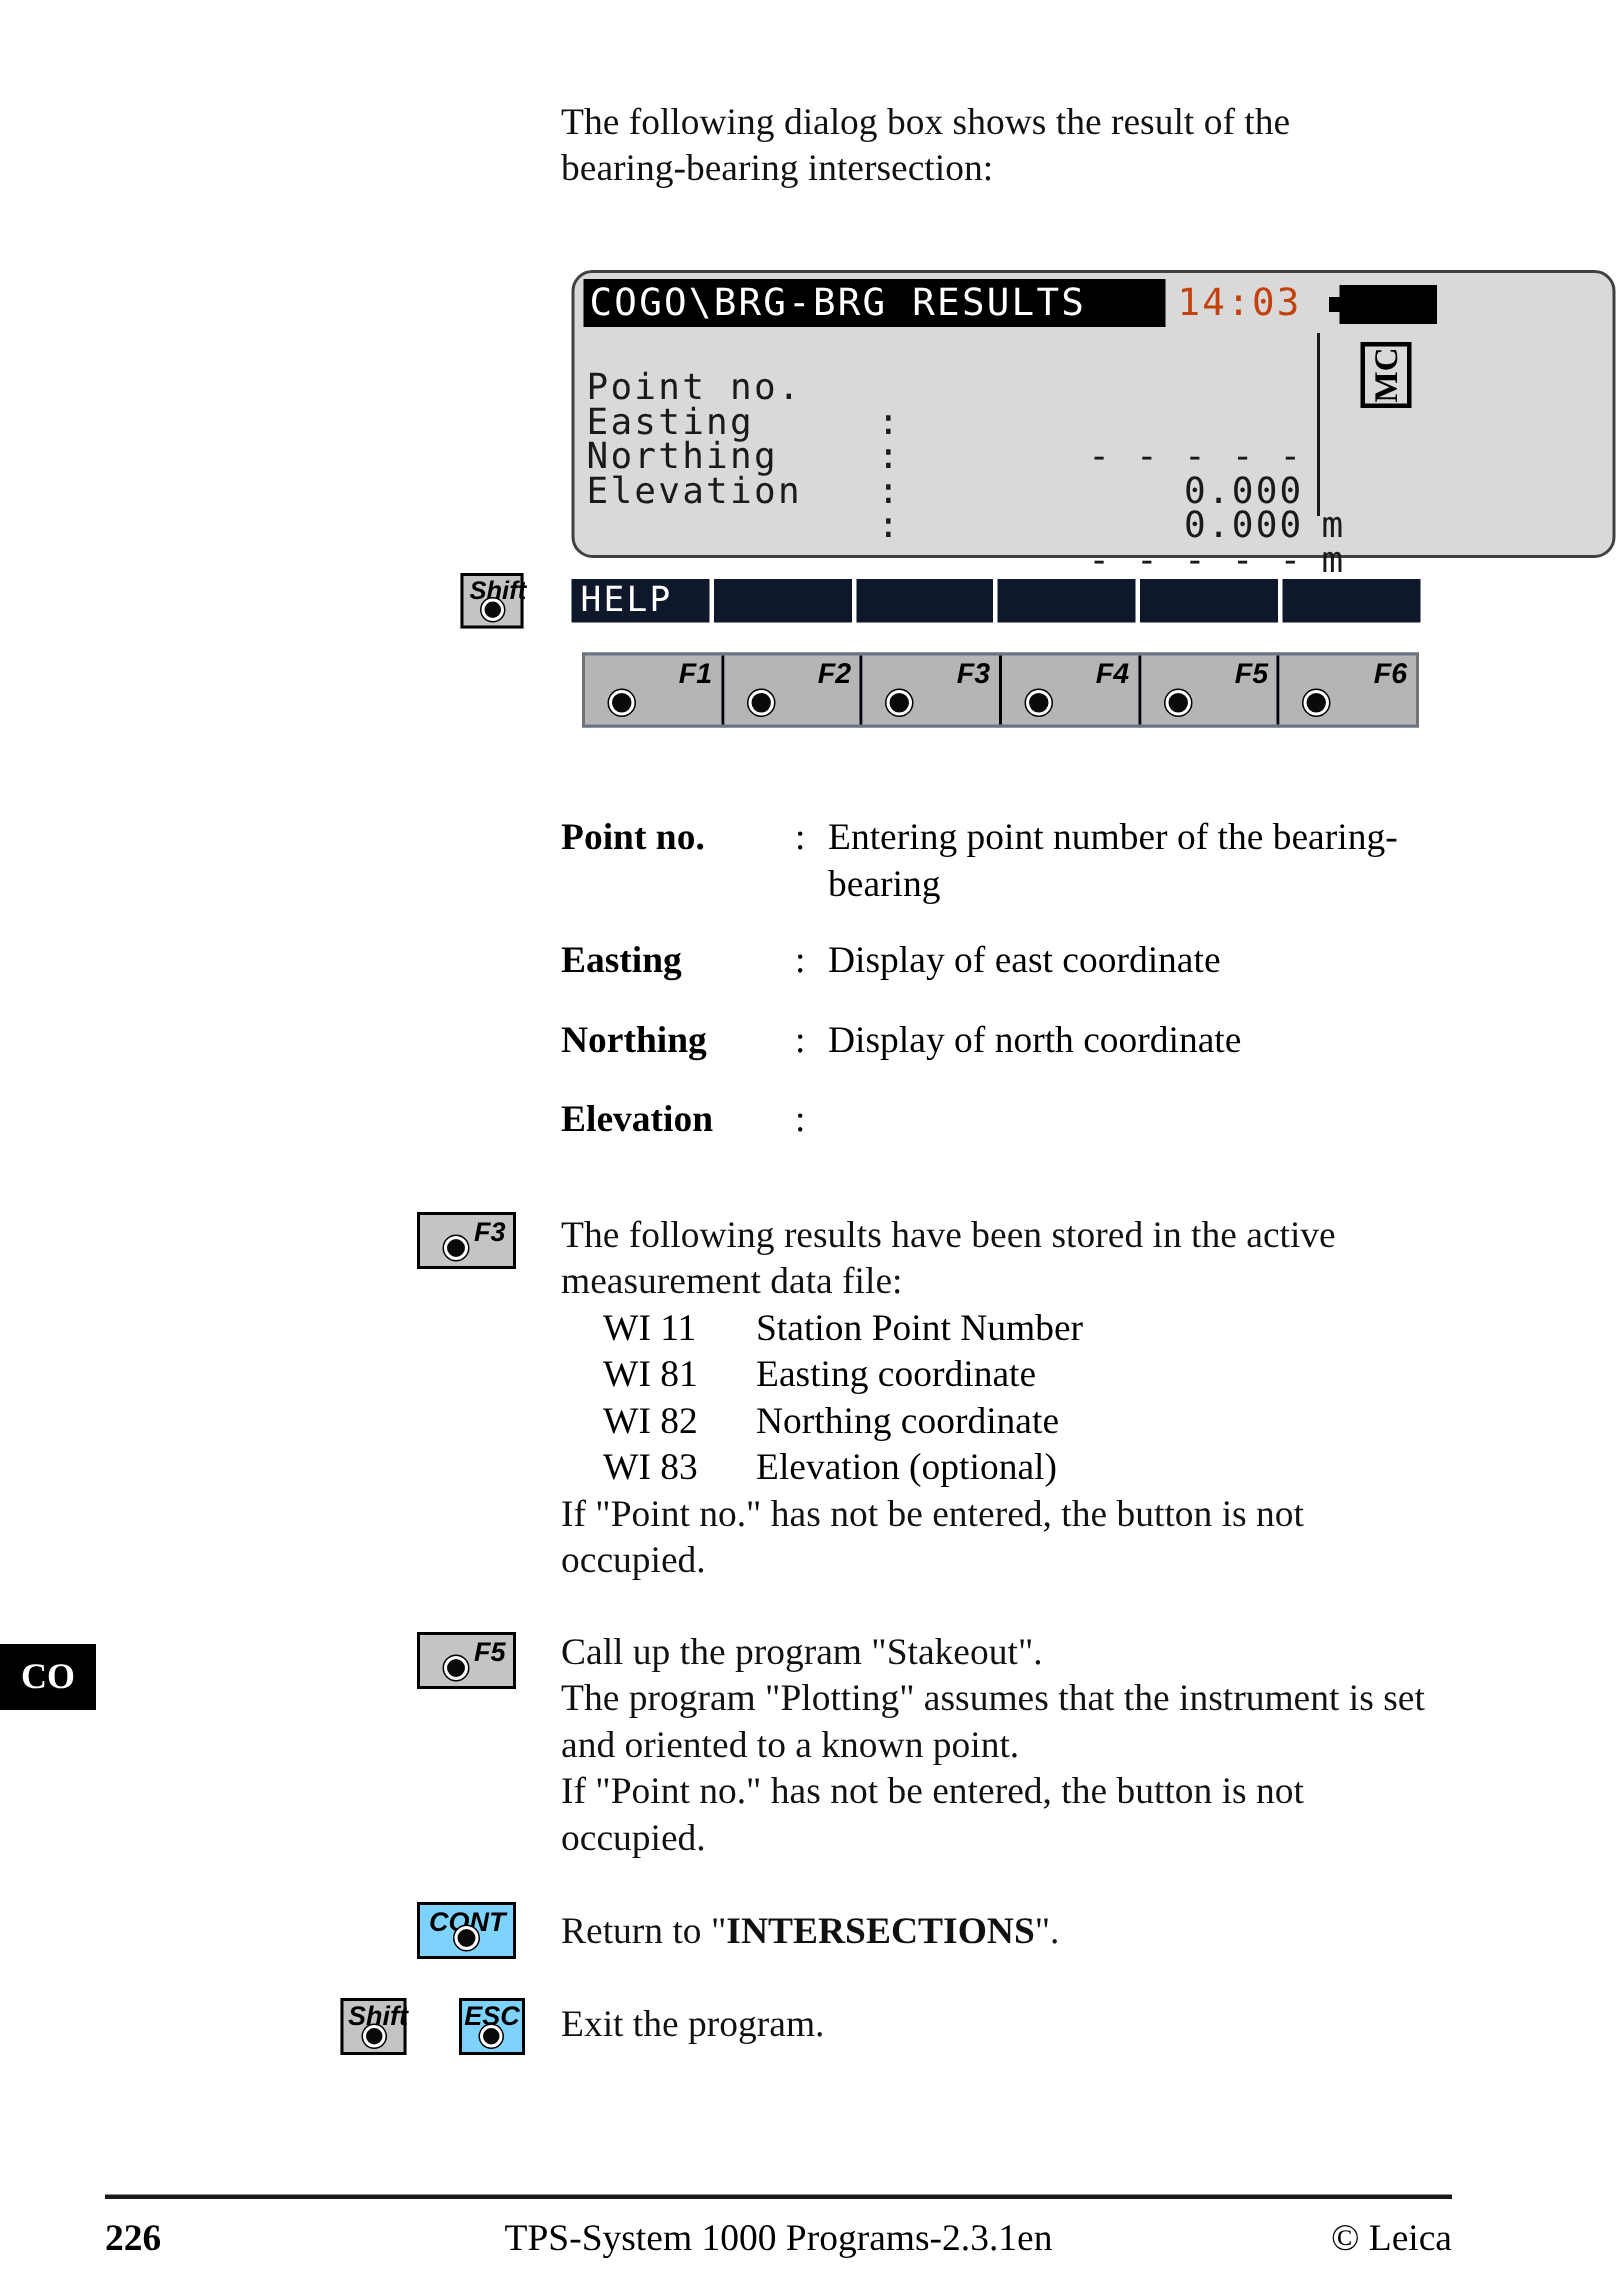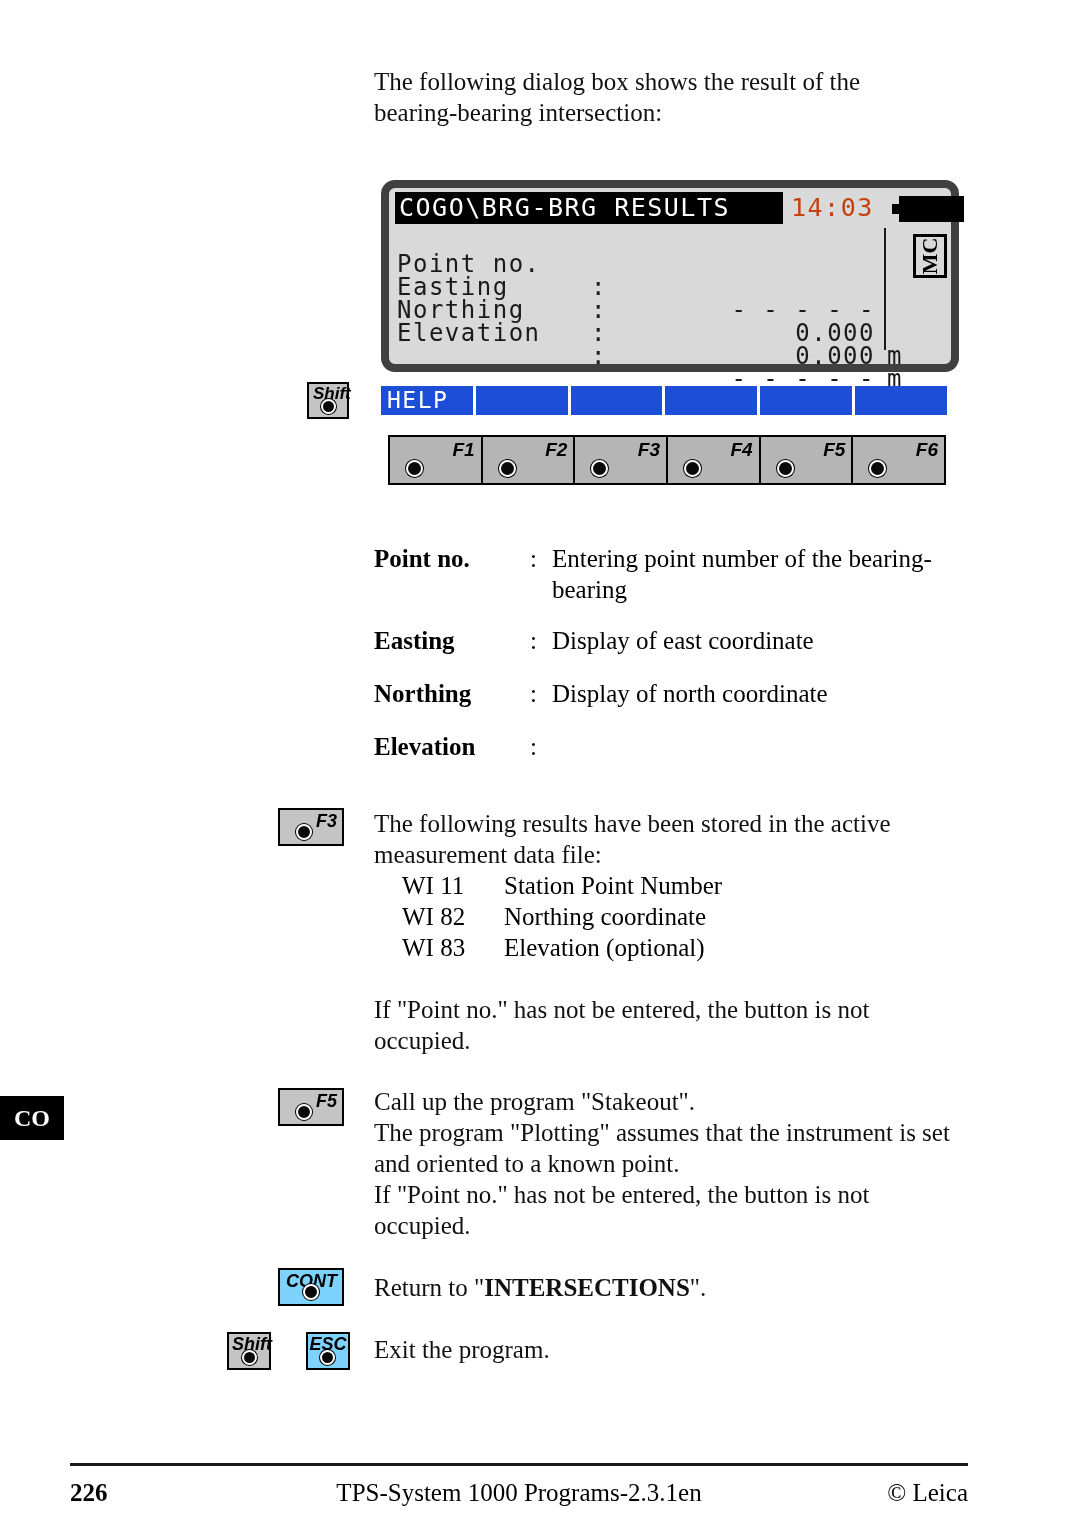--- a/index.html
+++ b/index.html
@@ -25,24 +25,24 @@
   }
 
   
   #intro { left: 374px; top: 66px; width: 560px; }
 
   
   #lcd {
     position: absolute;
     left: 381px;
     top: 180px;
-    width: 578px;
+    width: 696px;
     height: 192px;
     background: #d9d9d9;
-    border: 8px solid #404040;
+    border: 2px solid #404040;
     border-radius: 14px;
     box-sizing: border-box;
   }
   #lcd-inner {
     position: absolute;
     left: 6px; top: 4px; right: 6px; bottom: 4px;
   }
   .lcdfont {
     font-family: "DejaVu Sans Mono", "Liberation Mono", monospace;
     letter-spacing: 1.5px;
@@ -144,21 +144,21 @@
 
   
   #shift-softkeys {
     position: absolute;
     left: 381px; top: 386px;
     width: 566px; height: 29px;
     display: flex;
   }
   #shift-softkeys .sk {
     flex: 1 1 0;
-    background: #1d4ed8;
+    background: #0f172a;
     color: #fff;
     font-size: 23px;
     line-height: 29px;
     text-align: left;
     padding-left: 6px;
     box-sizing: border-box;
     margin-right: 3px;
     white-space: pre;
   }
   #shift-softkeys .sk:last-child { margin-right: 0; }
@@ -187,21 +187,21 @@
     border: 2px solid #ffffff;
     box-shadow: 0 0 0 1px #000;
     box-sizing: border-box;
   }
 
   
   #fkey-bar {
     position: absolute;
     left: 388px; top: 435px;
     width: 558px; height: 50px;
-    border: 2px solid #000000;
+    border: 2px solid #737373;
     box-sizing: border-box;
     display: flex;
     background: #3b82f6;
   }
   #fkey-bar .fkey {
     flex: 1 1 0;
     position: relative;
     background: #b5b5b5;
     border-right: 2px solid #000;
     box-sizing: border-box;
@@ -420,20 +420,24 @@
   </div>
 </div>
 <div class="para" style="left:374px; top:808px; width:560px;">The following results have been stored in the active measurement data file:</div>
 
 <div class="witable" style="position:absolute; left:374px; top:870px; width:560px;">
   <div class="wirow">
     <span class="wicode">WI 11</span>
     <span class="widesc">Station Point Number</span>
   </div>
   <div class="wirow">
+    <span class="wicode">WI 81</span>
+    <span class="widesc">Easting coordinate</span>
+  </div>
+  <div class="wirow">
     <span class="wicode">WI 82</span>
     <span class="widesc">Northing coordinate</span>
   </div>
   <div class="wirow">
     <span class="wicode">WI 83</span>
     <span class="widesc">Elevation (optional)</span>
   </div>
 </div>
 
 <div class="para" style="left:374px; top:994px; width:560px;">If "Point no." has not be entered, the button is not occupied.</div>

